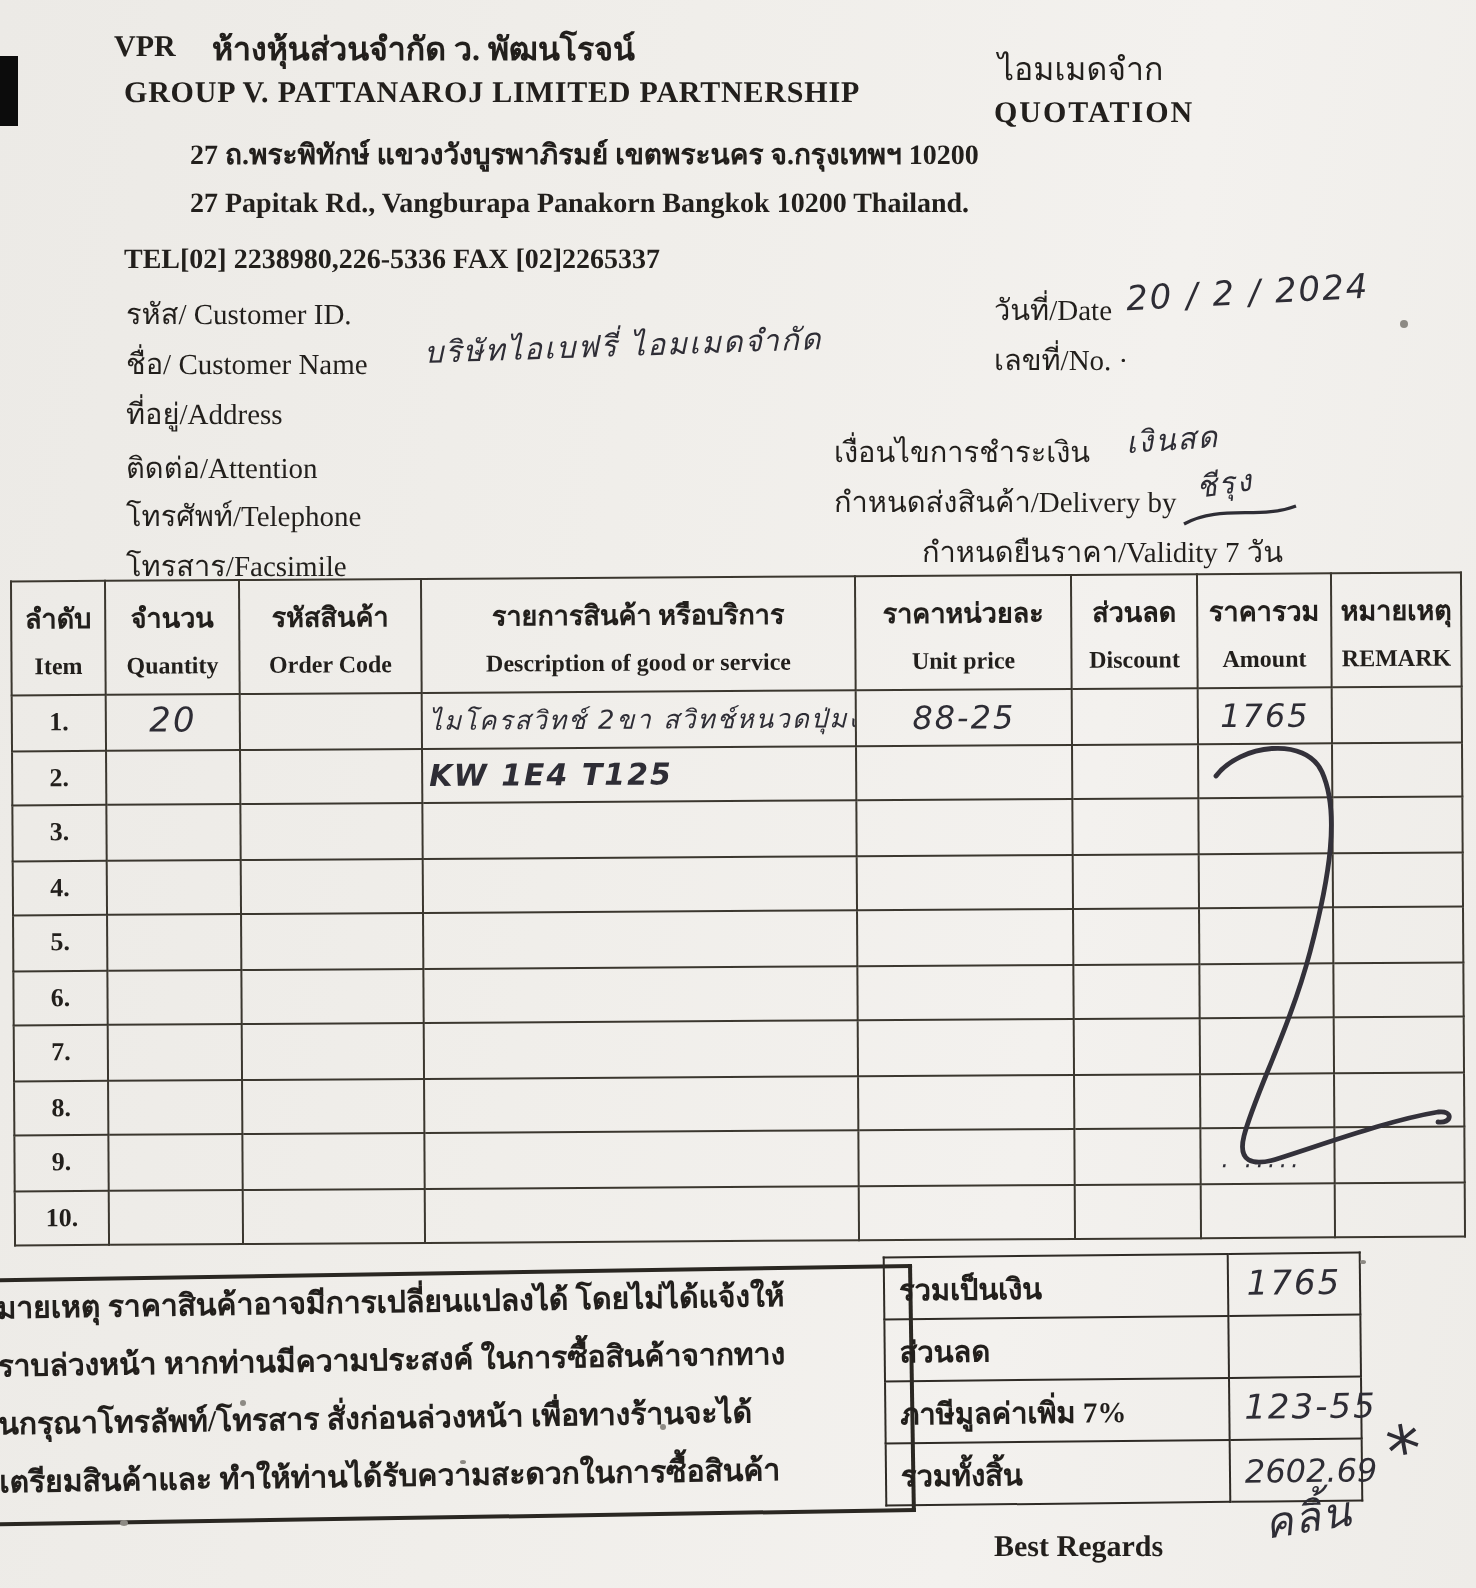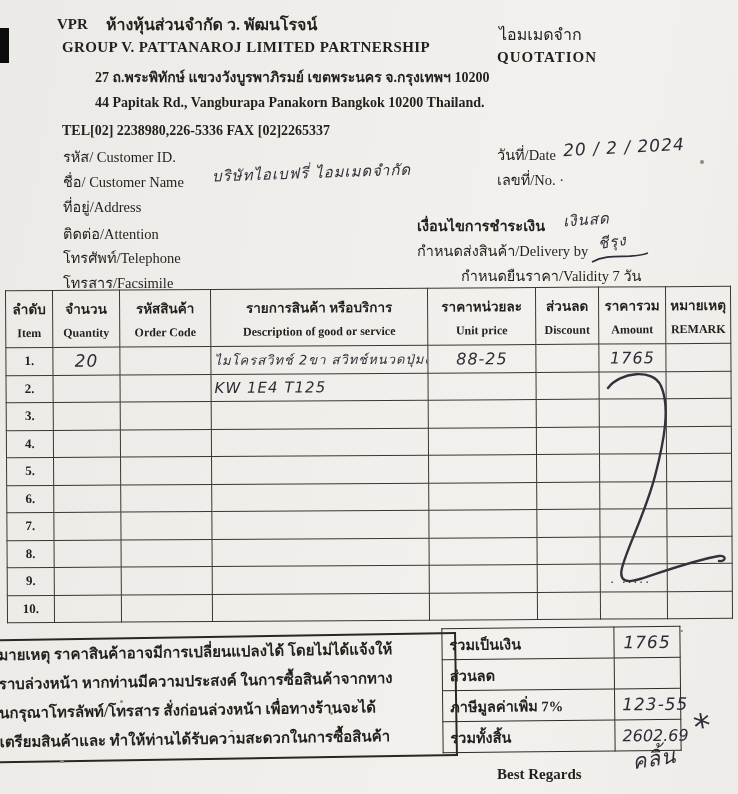--- a/index.html
+++ b/index.html
@@ -40,41 +40,41 @@
 </head>
 <body>
 
 <div class="abs scan-blob" style="left:0;top:28px;width:9px;height:35px;"></div>
 
 <div class="abs" style="left:0;top:0;width:660px;height:140px;">
   <div class="abs b" style="left:57px;top:16px;font-size:15px;">VPR</div>
   <div class="abs b" style="left:62px;top:39px;font-size:15px;letter-spacing:0.4px;">GROUP V. PATTANAROJ LIMITED PARTNERSHIP</div>
   <div class="abs b thai" style="left:106px;top:12px;font-size:16px;">ห้างหุ้นส่วนจำกัด ว. พัฒนโรจน์</div>
   <div class="abs b thai" style="left:95px;top:66px;font-size:14px;">27 ถ.พระพิทักษ์ แขวงวังบูรพาภิรมย์ เขตพระนคร จ.กรุงเทพฯ 10200</div>
-  <div class="abs b" style="left:95px;top:95px;font-size:14px;">44 Papitak Rd., Vangburapa Panakorn Bangkok 10200 Thailand.</div>
+  <div class="abs b" style="left:95px;top:95px;font-size:14px;">27 Papitak Rd., Vangburapa Panakorn Bangkok 10200 Thailand.</div>
   <div class="abs b" style="left:62px;top:123px;font-size:14px;">TEL[02] 2238980,226-5336 FAX [02]2265337</div>
   <div class="abs thai" style="left:499px;top:22px;font-size:16px;">ไอมเมดจำก</div>
   <div class="abs b" style="left:497px;top:49px;font-size:15px;letter-spacing:1px;">QUOTATION</div>
 </div>
 
 <div class="abs" style="left:0;top:140px;width:400px;height:150px;">
   <div class="abs thai" style="left:63px;top:5px;font-size:14.5px;">รหัส/ Customer ID.</div>
   <div class="abs thai" style="left:63px;top:30px;font-size:14.5px;">ชื่อ/ Customer Name</div>
   <div class="abs hw" style="left:212px;top:21px;font-size:15px;transform:rotate(-2deg);">บริษัทไอเบฟรี่ ไอมเมดจำกัด</div>
   <div class="abs thai" style="left:63px;top:55px;font-size:14.5px;">ที่อยู่/Address</div>
   <div class="abs thai" style="left:63px;top:82px;font-size:14.5px;">ติดต่อ/Attention</div>
   <div class="abs thai" style="left:63px;top:106px;font-size:14.5px;">โทรศัพท์/Telephone</div>
   <div class="abs thai" style="left:63px;top:131px;font-size:14.5px;">โทรสาร/Facsimile</div>
 </div>
 
 <div class="abs" style="left:400px;top:138px;width:338px;height:150px;">
   <div class="abs thai" style="left:97px;top:5px;font-size:14.5px;">วันที่/Date</div>
   <div class="abs hw" style="left:163px;top:-1px;font-size:17px;transform:rotate(-3deg);">20 / 2 / 2024</div>
   <div class="abs thai" style="left:97px;top:30px;font-size:14.5px;text-align:right;">เลขที่/No. ·</div>
-  <div class="abs thai" style="left:17px;top:76px;font-size:14.5px;font-weight:bold;">เงื่อนไขการชำระเงิน</div>
+  <div class="abs thai" style="left:17px;top:76px;font-size:14.5px;">เงื่อนไขการชำระเงิน</div>
   <div class="abs hw" style="left:163px;top:70px;font-size:15px;transform:rotate(-4deg);">เงินสด</div>
   <div class="abs thai" style="left:17px;top:101px;font-size:14.5px;">กำหนดส่งสินค้า/Delivery by</div>
   <div class="abs hw" style="left:198px;top:92px;font-size:15px;transform:rotate(-8deg);">ชีรุง</div>
   <svg class="abs" style="left:190px;top:112px;" width="60" height="14" viewBox="0 0 60 14">
     <path d="M2 12 C 20 2, 40 10, 58 3" stroke="#2e2d35" stroke-width="1.6" fill="none"></path>
   </svg>
   <div class="abs thai" style="left:17px;top:126px;font-size:14.5px;margin-left:44px;">กำหนดยืนราคา/Validity 7 วัน</div>
 </div>
 
 <div class="abs" style="left:6px;top:288px;transform:rotate(-0.35deg);">
@@ -131,21 +131,21 @@
       <td class="hw" style="font-size:13px;">ไมโครสวิทช์ 2ขา สวิทช์หนวดปุ่มงัด 2M</td>
       <td class="c hw" style="font-size:16px;">88-25</td>
       <td></td>
       <td class="c hw" style="font-size:16px;">1765</td>
       <td></td>
     </tr>
     <tr style="height:27.5px;">
       <td class="c b">2.</td>
       <td class="c hw"></td>
       <td></td>
-      <td class="hw" style="font-size:15px;">KW 1E4 T125</td>
+      <td class="hw" style="font-size:15px;font-weight:bold;">KW 1E4 T125</td>
       <td></td>
       <td></td>
       <td></td>
       <td></td>
     </tr>
     <tr style="height:27.5px;">
       <td class="c b">3.</td>
       <td class="c"></td>
       <td></td>
       <td></td>

